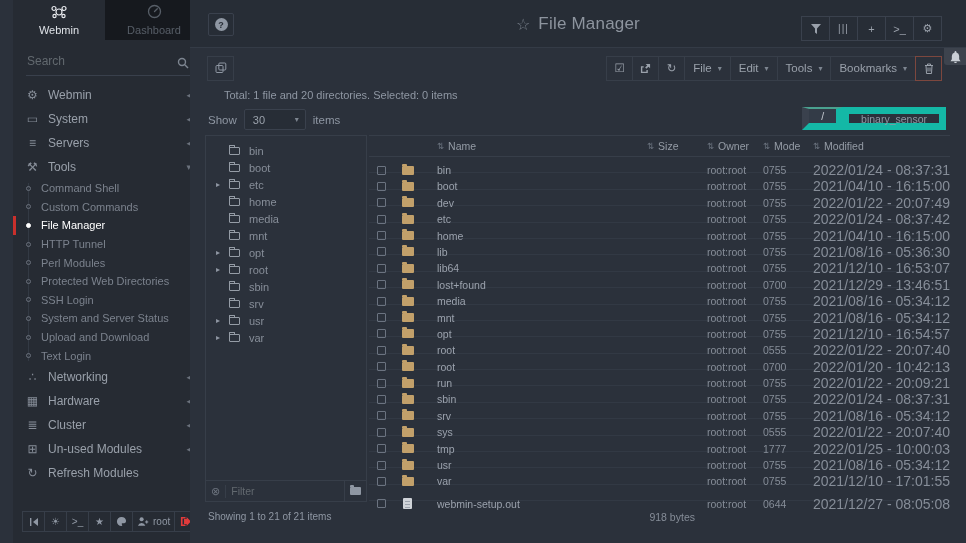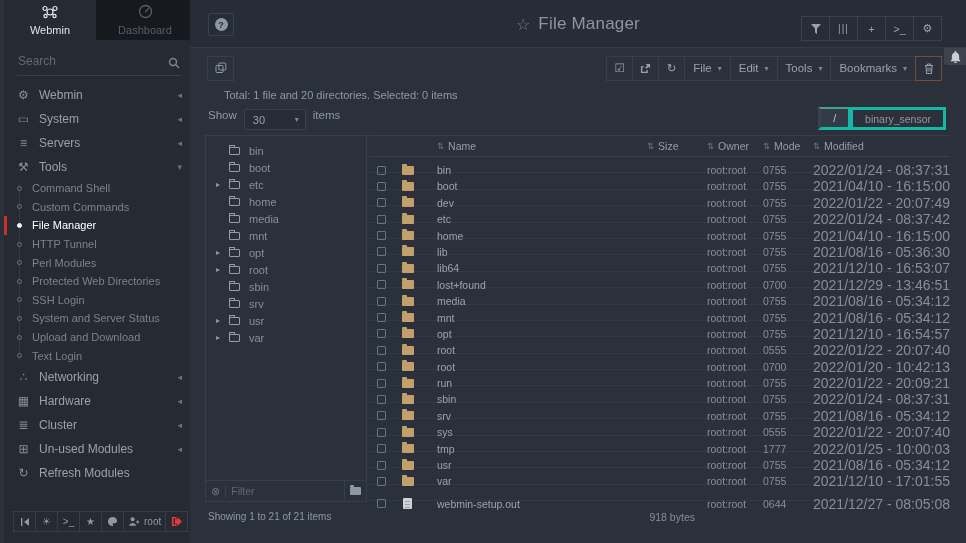--- a/index.html
+++ b/index.html
@@ -1,20 +1,20 @@
 <!DOCTYPE html>
 <html><head>
 <meta charset="utf-8">
 <style>
   * { margin:0; padding:0; box-sizing:border-box; }
   html,body { width:966px; height:543px; overflow:hidden; background:#2b313b;
     font-family:"Liberation Sans", sans-serif; -webkit-font-smoothing:antialiased; }
 
   
-  .sidebar { position:absolute; left:4px; top:0; width:190px; height:543px;
+  .sidebar { position:absolute; left:13px; top:0; width:190px; height:543px;
     background:#262b33; color:#8f97a3; }
   .side-tabs { display:flex; height:40px; }
   .side-tab { display:flex; flex-direction:column; align-items:center; justify-content:center;
     gap:3px; font-size:11px; cursor:pointer; }
   .side-tab.t1 { width:92px; color:#dfe3e8; background:#262b33; }
   .side-tab.t2 { flex:1; background:#16191e; color:#575e67; }
   .side-search { position:relative; margin:8px 13px 0 13px; border-bottom:1px solid #39404c; }
   .side-search input { width:100%; background:transparent; border:none; outline:none;
     color:#aab1bb; font-size:12px; padding:6px 20px 7px 1px; font-family:inherit; }
   .side-search input::placeholder { color:#62696f; }
@@ -70,28 +70,28 @@
   .tbtn { height:25px; border:1px solid #373e49; margin-left:-1px; display:flex;
     align-items:center; justify-content:center; padding:8px 8px; color:#9aa1ab;
     font-size:11.5px; cursor:pointer; white-space:nowrap; background:transparent; }
   .tbtn .caret { font-size:8px; color:#7d8590; margin-left:6px; }
   .tbtn.icon-only { width:27px; padding:0; }
   .tbtn.danger { border-color:#7d473e; }
   .tb-right { margin-left:auto; display:flex; }
 
   .m-summary { margin:8px 34px 0; font-size:11px; color:#8f97a3; }
   .m-controls { margin:6px 20px 0 18px; display:flex; align-items:flex-end; height:23px; }
-  .show-wrap { display:flex; gap:7px; font-size:11.5px; color:#8f97a3; }
+  .show-wrap { display:flex; align-items:center; gap:7px; font-size:11.5px; color:#8f97a3; }
   .pg-select { width:62px; height:21px; border:1px solid #3a414d; background:#272d36;
     border-radius:2px; display:flex; align-items:center; font-size:11px; color:#9aa1ab;
     padding:0 6px 0 8px; cursor:pointer; }
   .pg-select .caret { margin-left:auto; font-size:8px; color:#7d8590; }
   .path-tabs { margin-left:auto; display:flex; }
   .ptab { height:23px; display:flex; align-items:center; justify-content:center;
-    font-size:10.5px; color:#8f97a3; border:3px solid #14b8a6; margin-left:-1px;
+    font-size:10.5px; color:#8f97a3; border:7px solid #14b8a6; margin-left:-1px;
     padding:0 12px; cursor:pointer; }
   .ptab.active { background:#333b47; border-top:2px solid #4aa18f; color:#c6cbd2;
     border-left-color:#3a414d; }
 
   .m-content { display:flex; margin:5px 16px 0 15px; height:367px; }
   .tree-panel { position:relative; width:185px; border:1px solid #373e49; background:#2b313b; }
   .tree-list { padding-top:6px; }
   .tree-item { display:flex; align-items:center; height:17px; padding-left:10px;
     font-size:11px; color:#878e99; cursor:pointer; }
   .tree-item .tw { width:13px; font-size:8px; color:#8f97a3; text-align:left; }

